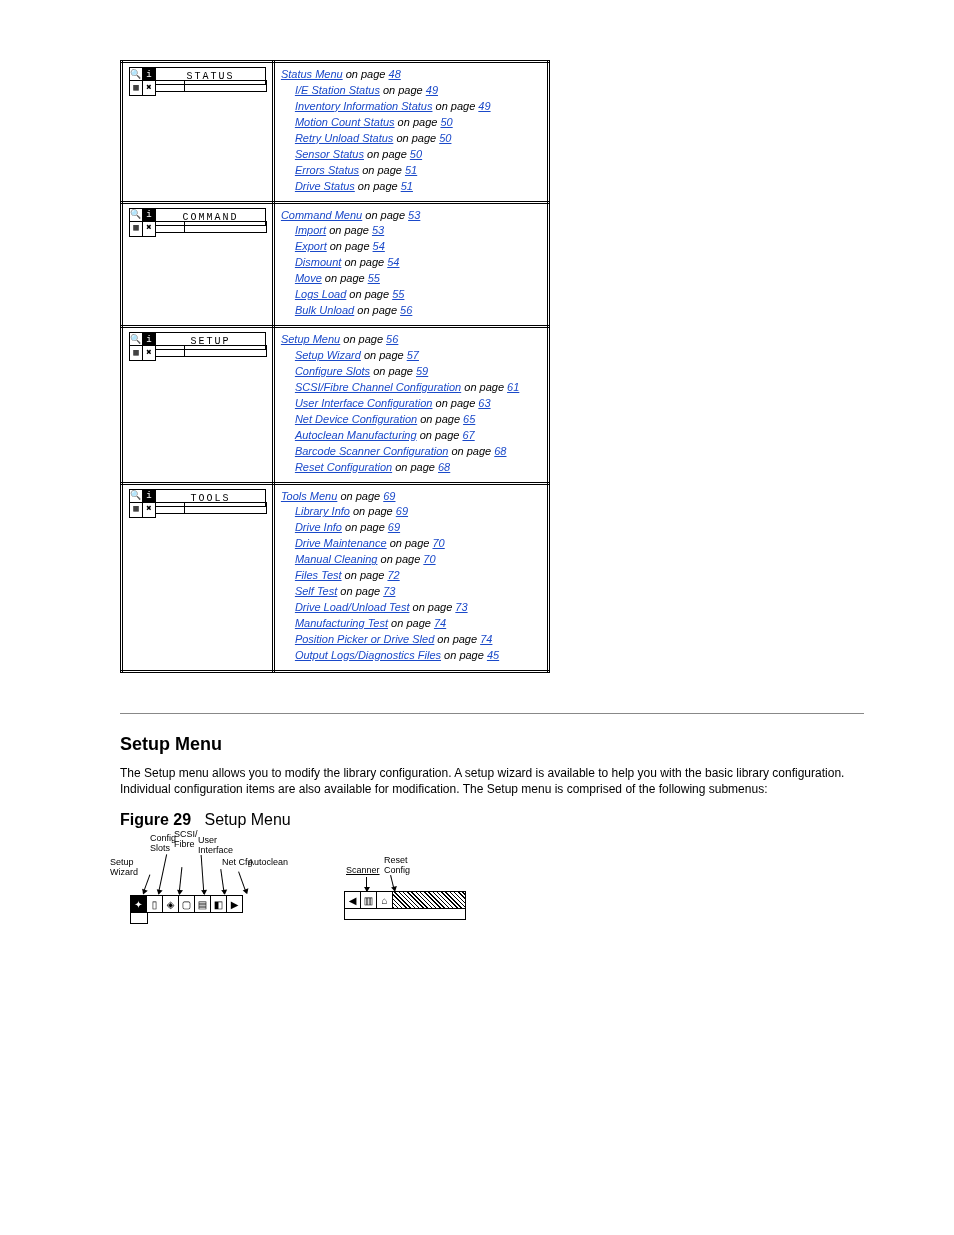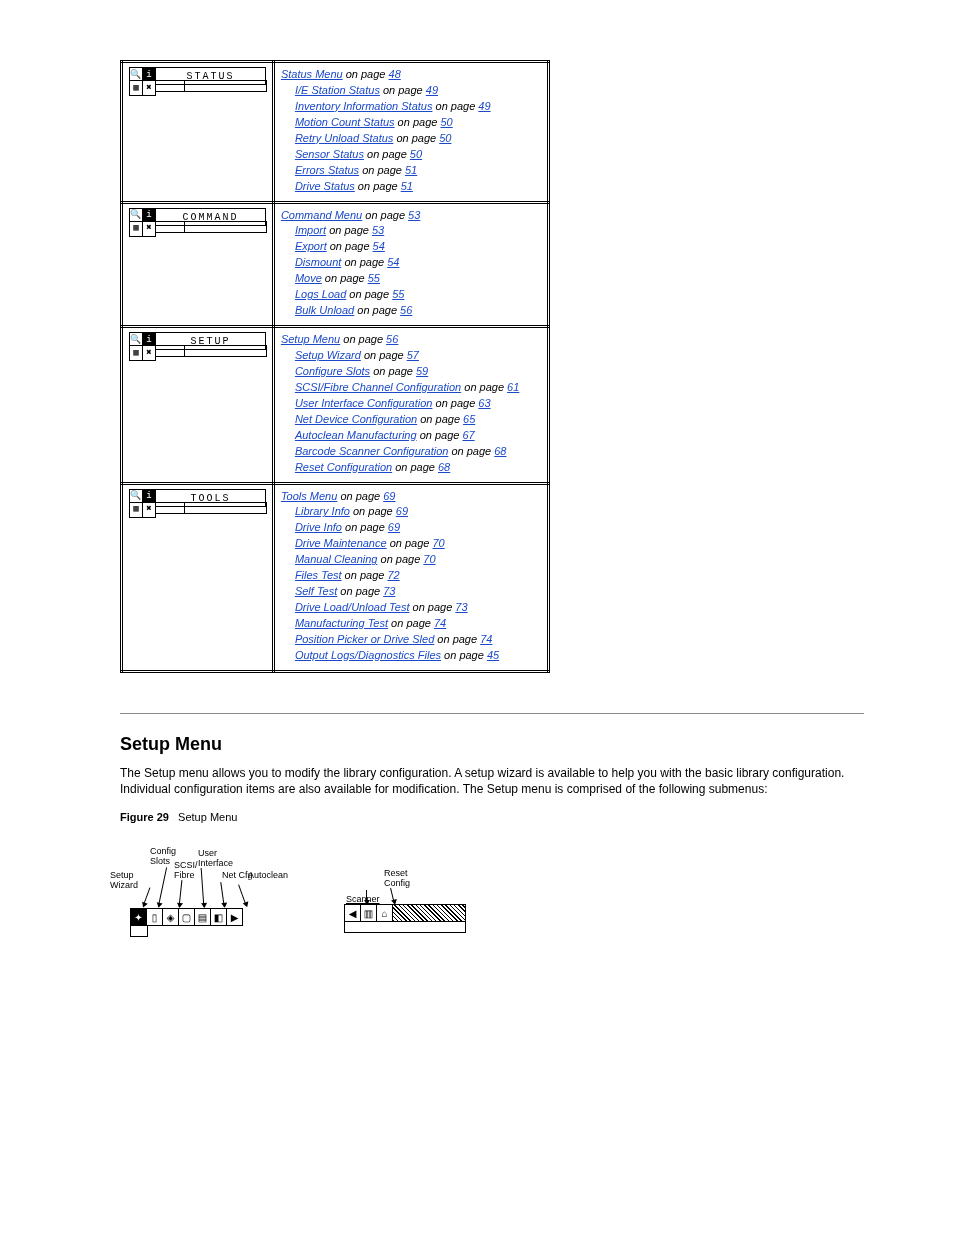--- a/index.html
+++ b/index.html
@@ -90,22 +90,22 @@
     font-size: 18px;
     font-weight: bold;
     margin: 4px 0 10px 0;
   }
   p.body {
     font-size: 12px;
     line-height: 1.35;
     margin: 6px 0 14px 0;
   }
   .fig-label {
-    font-size: 11px;
-    margin: 6px 0 19px 0;
+    font-size: 16px;
+    margin: 6px 0 0 0;
   }
   .fig-label b { font-weight: bold; }
 
   
   .diagrams {
     display: flex;
     gap: 60px;
     align-items: flex-end;
     margin: 0 0 4px -10px;
   }
@@ -280,21 +280,21 @@
   <p class="fig-label">
     <b>Figure 29</b>
     &nbsp;&nbsp;<span>Setup Menu</span>
   </p>
 
   <div class="diagrams">
 
     <div class="diagram" style="width:170px;height:90px;">
       <span class="lbl" style="left:0;top:28px;">Setup<br>Wizard</span>
       <span class="lbl" style="left:40px;top:4px;">Config<br>Slots</span>
-      <span class="lbl" style="left:64px;top:18px;">SCSI/<br>Fibre</span>
+      <span class="lbl" style="left:64px;top:0;">SCSI/<br>Fibre</span>
       <span class="lbl" style="left:88px;top:6px;">User<br>Interface</span>
       <span class="lbl" style="left:112px;top:28px;">Net Cfg</span>
       <span class="lbl" style="left:138px;top:28px;">Autoclean</span>
 
       <div class="arrow" style="left:36px;top:45px;height:20px;transform:rotate(20deg);"></div>
       <div class="arrow" style="left:52px;top:25px;height:40px;transform:rotate(12deg);"></div>
       <div class="arrow" style="left:70px;top:38px;height:27px;transform:rotate(6deg);"></div>
       <div class="arrow" style="left:92px;top:26px;height:39px;transform:rotate(-4deg);"></div>
       <div class="arrow" style="left:112px;top:40px;height:25px;transform:rotate(-8deg);"></div>
       <div class="arrow" style="left:132px;top:42px;height:23px;transform:rotate(-20deg);"></div>
@@ -307,21 +307,21 @@
           <div>▢</div>
           <div>▤</div>
           <div>◧</div>
           <div>▶</div>
         </div>
         <div class="subbar" style="width:16px;border-right:1px solid #000;"></div>
       </div>
     </div>
 
     <div class="diagram" style="width:140px;height:70px;">
-      <span class="lbl" style="left:6px;top:32px;text-decoration:underline;">Scanner</span>
+      <span class="lbl" style="left:6px;top:16px;text-decoration:underline;">Scanner</span>
       <span class="lbl" style="left:44px;top:6px;">Reset<br>Config</span>
 
       <div class="arrow" style="left:26px;top:28px;height:14px;"></div>
       <div class="arrow" style="left:52px;top:26px;height:16px;transform:rotate(-14deg);"></div>
 
       <div style="position:absolute;left:4px;top:42px;">
         <div class="iconbar" style="width:120px;">
           <div>◀</div>
           <div>▥</div>
           <div>⌂</div>

